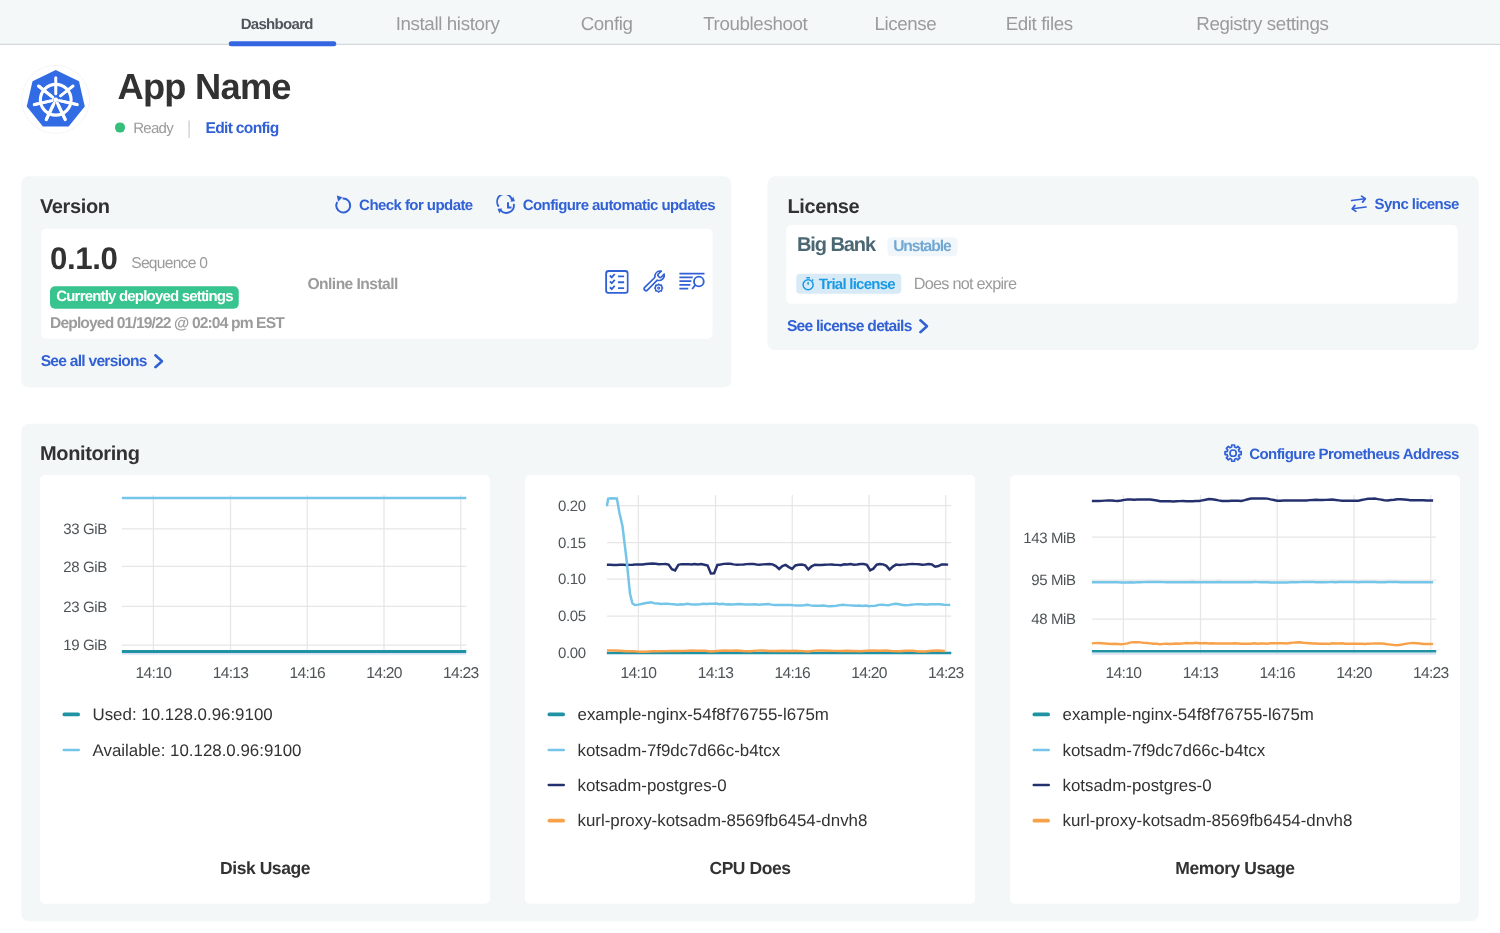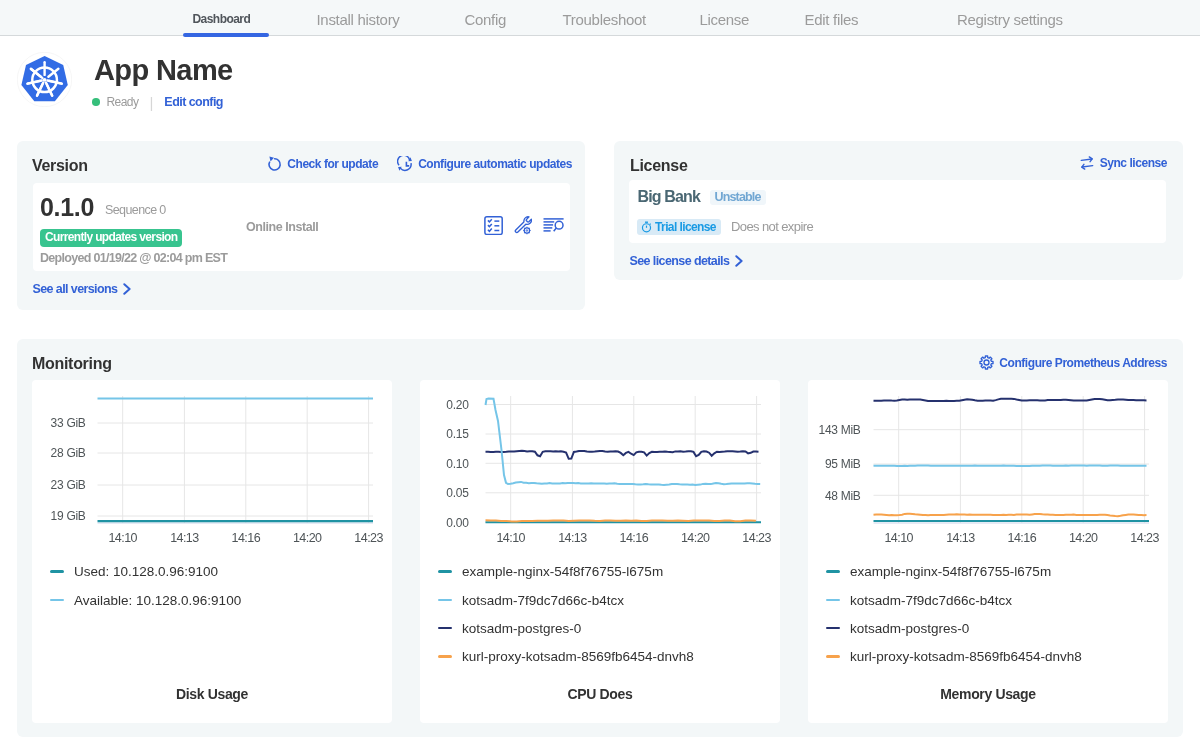--- a/index.html
+++ b/index.html
@@ -104,21 +104,21 @@
           <path d="M1.99 9.26 A6.1 6.1 0 1 1 12.67 4.28"></path>
           <path d="M14.01 7.14 A6.1 6.1 0 0 1 3.33 12.12"></path>
           <polygon points="11.3,5.3 14.9,5.0 13.5,1.2" fill="#3261d6" stroke="none"></polygon>
           <polygon points="4.7,10.7 1.1,11.0 2.5,14.8" fill="#3261d6" stroke="none"></polygon>
           <path d="M9.4 5.7 L9.4 9.9 L12.2 9.9" stroke-width="1.6"></path>
         </svg>Configure automatic updates</span>
   </div>
   <div class="wcard" id="vcard-inner">
     <div class="vnum">0.1.0</div>
     <div class="vseq">Sequence 0</div>
-    <div class="vbadge">Currently updates version</div>
+    <div class="vbadge">Currently deployed settings</div>
     <div class="vdep">Deployed 01/19/22 @ 02:04 pm EST</div>
     <div class="vonline">Online Install</div>
     <div class="vicons">
       <svg width="19" height="19" viewBox="0 0 19 19" fill="none" stroke="#3261d6" stroke-width="1.5">
         <rect x="0.9" y="0.8" width="17.3" height="17.6" rx="2"></rect>
         <path d="M3.9 4.4 l1.5 1.5 l2.4 -2.7"></path>
         <path d="M3.9 9.1 l1.5 1.5 l2.4 -2.7"></path>
         <path d="M3.9 13.8 l1.5 1.5 l2.4 -2.7"></path>
         <line x1="10.4" y1="5.1" x2="15.3" y2="5.1"></line>
         <line x1="10.4" y1="9.8" x2="15.3" y2="9.8"></line>

